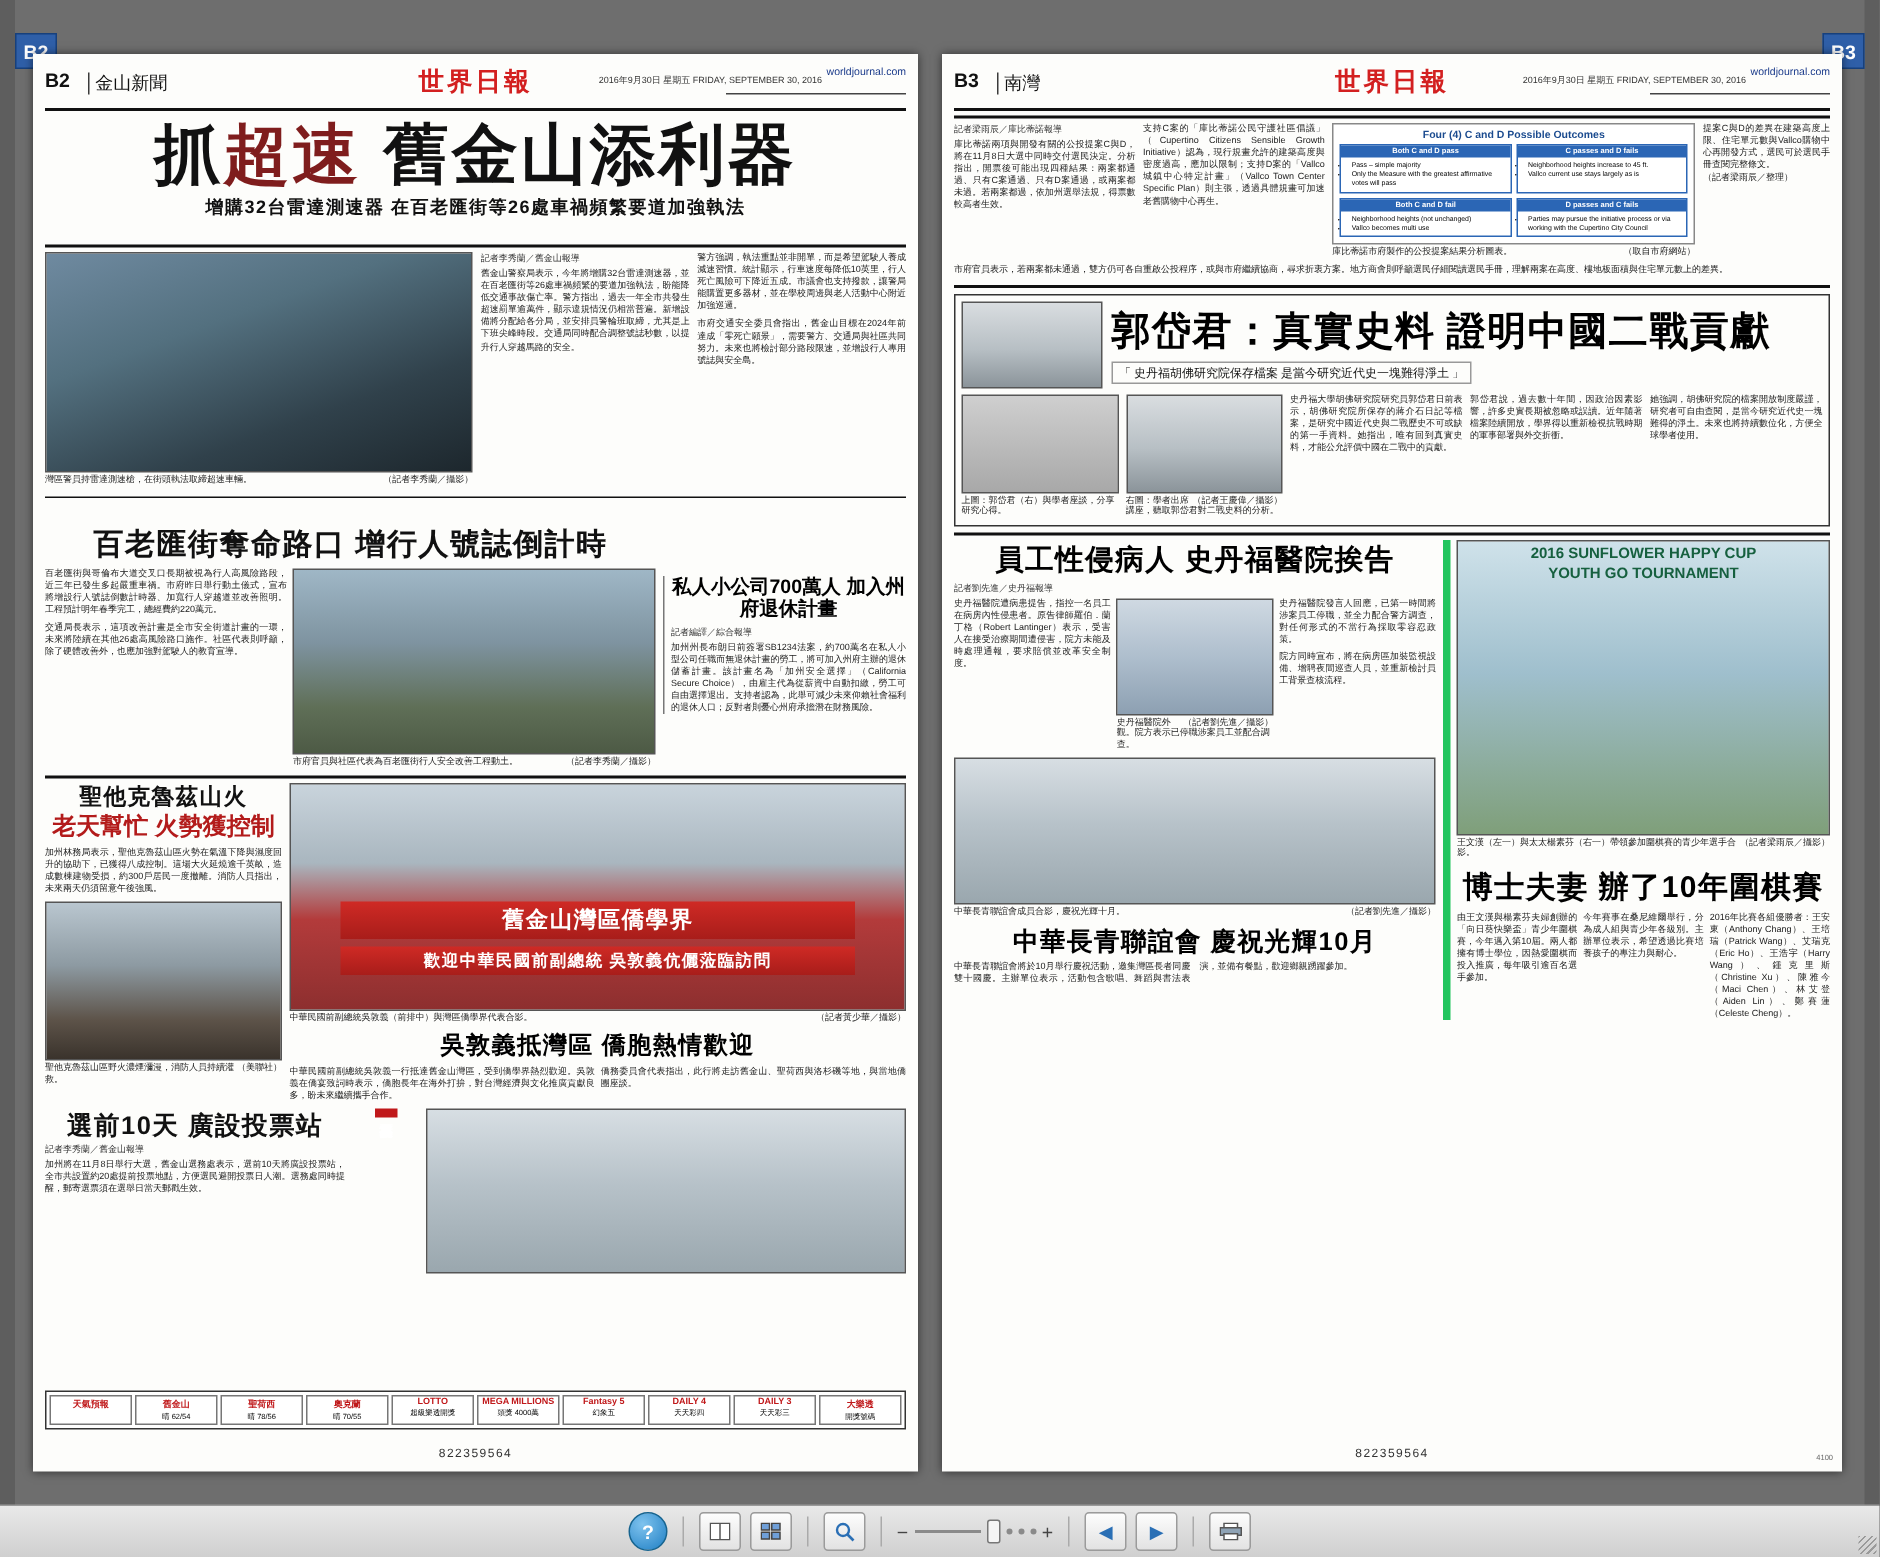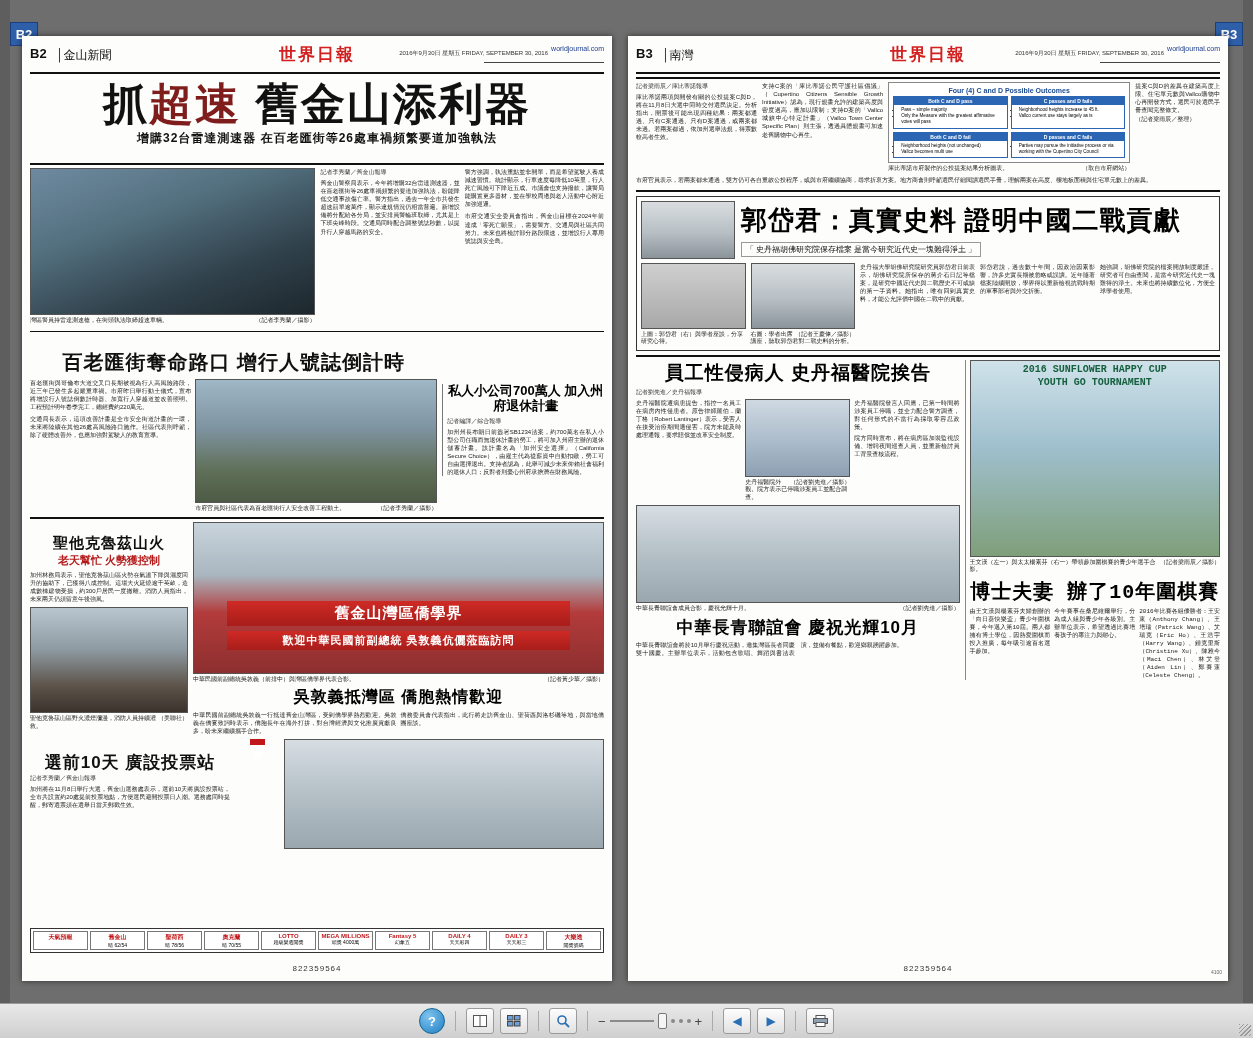--- a/index.html
+++ b/index.html
@@ -55,21 +55,21 @@
   .cap{font-size:6px;color:#222;line-height:1.25;margin-top:2px;}
   .cap .credit{float:right;}
 
   .txtblk{font-size:6px;line-height:1.35;color:#1a1a1a;text-align:justify;}
   .byline{font-size:6px;color:#333;margin-bottom:2px;}
   .vert{
     writing-mode:vertical-rl;text-orientation:upright;
   }
 
   .subhead2{font-size:20px;font-weight:bold;color:#111;text-align:center;letter-spacing:1px;}
-  .subhead3{font-size:15px;font-weight:bold;color:#111;text-align:center;letter-spacing:1px;margin-top:12px;}
+  .subhead3{font-size:15px;font-weight:bold;color:#111;text-align:center;letter-spacing:1px;}
 
   
   .ph-cop{background:linear-gradient(160deg,#6f8aa0 0%,#53707f 35%,#30414b 70%,#1d272d 100%);}
   .ph-ground{background:linear-gradient(180deg,#9fb7c6 0%,#7e93a0 40%,#5f6f57 75%,#4d5a45 100%);}
   .ph-crowd{background:linear-gradient(180deg,#c9d4dc 0%,#a9b6bf 35%,#b33b3b 60%,#8d2f2f 100%);}
   .ph-volcano{background:linear-gradient(180deg,#b9c6cf 0%,#8d9aa2 40%,#5d5349 75%,#3a332c 100%);}
   .ph-flag{background:linear-gradient(180deg,#d7dee3 0%,#b7c2c9 45%,#9aa7ae 100%);}
   .ph-portrait{background:linear-gradient(180deg,#d9dde0 0%,#b7bfc4 55%,#8b949a 100%);}
   .ph-hospital{background:linear-gradient(180deg,#cfd9e2 0%,#aebecd 50%,#8da0b2 100%);}
   .ph-kids{background:linear-gradient(180deg,#cfe2ea 0%,#9fbfcd 45%,#7f9f7a 100%);}
@@ -189,21 +189,21 @@
         <div class="byline" style="margin-top:3px;">記者編譯／綜合報導</div>
         <div class="txtblk">加州州長布朗日前簽署SB1234法案，約700萬名在私人小型公司任職而無退休計畫的勞工，將可加入州府主辦的退休儲蓄計畫。該計畫名為「加州安全選擇」（California Secure Choice），由雇主代為從薪資中自動扣繳，勞工可自由選擇退出。支持者認為，此舉可減少未來仰賴社會福利的退休人口；反對者則憂心州府承擔潛在財務風險。</div>
       </div>
     </div>
 
     <div class="rule" style="height:2px;margin-top:5px;"></div>
 
     <div class="cols" style="align-items:flex-start;margin-top:3px;">
       <div class="col" style="flex:1;">
         <div class="subhead3">聖他克魯茲山火</div>
-        <div style="font-size:11px;font-weight:bold;text-align:center;color:#b31b1b;">老天幫忙  火勢獲控制</div>
+        <div style="font-size:16px;font-weight:bold;text-align:center;color:#b31b1b;">老天幫忙  火勢獲控制</div>
         <div class="txtblk" style="margin-top:3px;">加州林務局表示，聖他克魯茲山區火勢在氣溫下降與濕度回升的協助下，已獲得八成控制。這場大火延燒逾千英畝，造成數棟建物受損，約300戶居民一度撤離。消防人員指出，未來兩天仍須留意午後強風。</div>
         <div class="photo ph-volcano" style="height:104px;margin-top:4px;"></div>
         <div class="cap">
           <span class="credit">（美聯社）</span>
           <span>聖他克魯茲山區野火濃煙瀰漫，消防人員持續灌救。</span>
         </div>
       </div>
       <div class="col" style="flex:2.6;">
         <div class="photo ph-crowd" style="height:150px;position:relative;">
           <div class="banner-red" style="position:absolute;left:8%;right:8%;top:52%;padding:3px 0;font-size:15px;">舊金山灣區僑學界</div>
@@ -419,21 +419,21 @@
         </div>
         <div class="photo ph-flag" style="height:96px;margin-top:4px;"></div>
         <div class="cap">
           <span class="credit">（記者劉先進／攝影）</span>
           <span>中華長青聯誼會成員合影，慶祝光輝十月。</span>
         </div>
         <div style="font-size:17px;font-weight:bold;text-align:center;margin-top:3px;letter-spacing:1px;">中華長青聯誼會  慶祝光輝10月</div>
         <div class="txtblk" style="margin-top:2px;column-count:2;column-gap:6px;">中華長青聯誼會將於10月舉行慶祝活動，邀集灣區長者同慶雙十國慶。主辦單位表示，活動包含歌唱、舞蹈與書法表演，並備有餐點，歡迎鄉親踴躍參加。</div>
       </div>
 
-      <div class="col" style="flex:1.2;border-left:1px solid #22c55e;padding-left:4px;font-family:Liberation Mono, monospace;">
+      <div class="col" style="flex:1.2;border-left:5px solid #22c55e;padding-left:4px;">
         <div class="photo ph-kids" style="height:195px;position:relative;">
           <div style="position:absolute;left:0;right:0;top:3px;text-align:center;font-size:10px;font-weight:bold;color:#16603f;">2016  SUNFLOWER HAPPY CUP</div>
           <div style="position:absolute;left:0;right:0;top:16px;text-align:center;font-size:10px;font-weight:bold;color:#16603f;">YOUTH GO TOURNAMENT</div>
         </div>
         <div class="cap">
           <span class="credit">（記者梁雨辰／攝影）</span>
           <span>王文漢（左一）與太太楊素芬（右一）帶領參加圍棋賽的青少年選手合影。</span>
         </div>
         <div style="font-size:20px;font-weight:bold;text-align:center;margin-top:4px;letter-spacing:1px;">博士夫妻  辦了10年圍棋賽</div>
         <div style="display:flex;gap:4px;margin-top:3px;">

